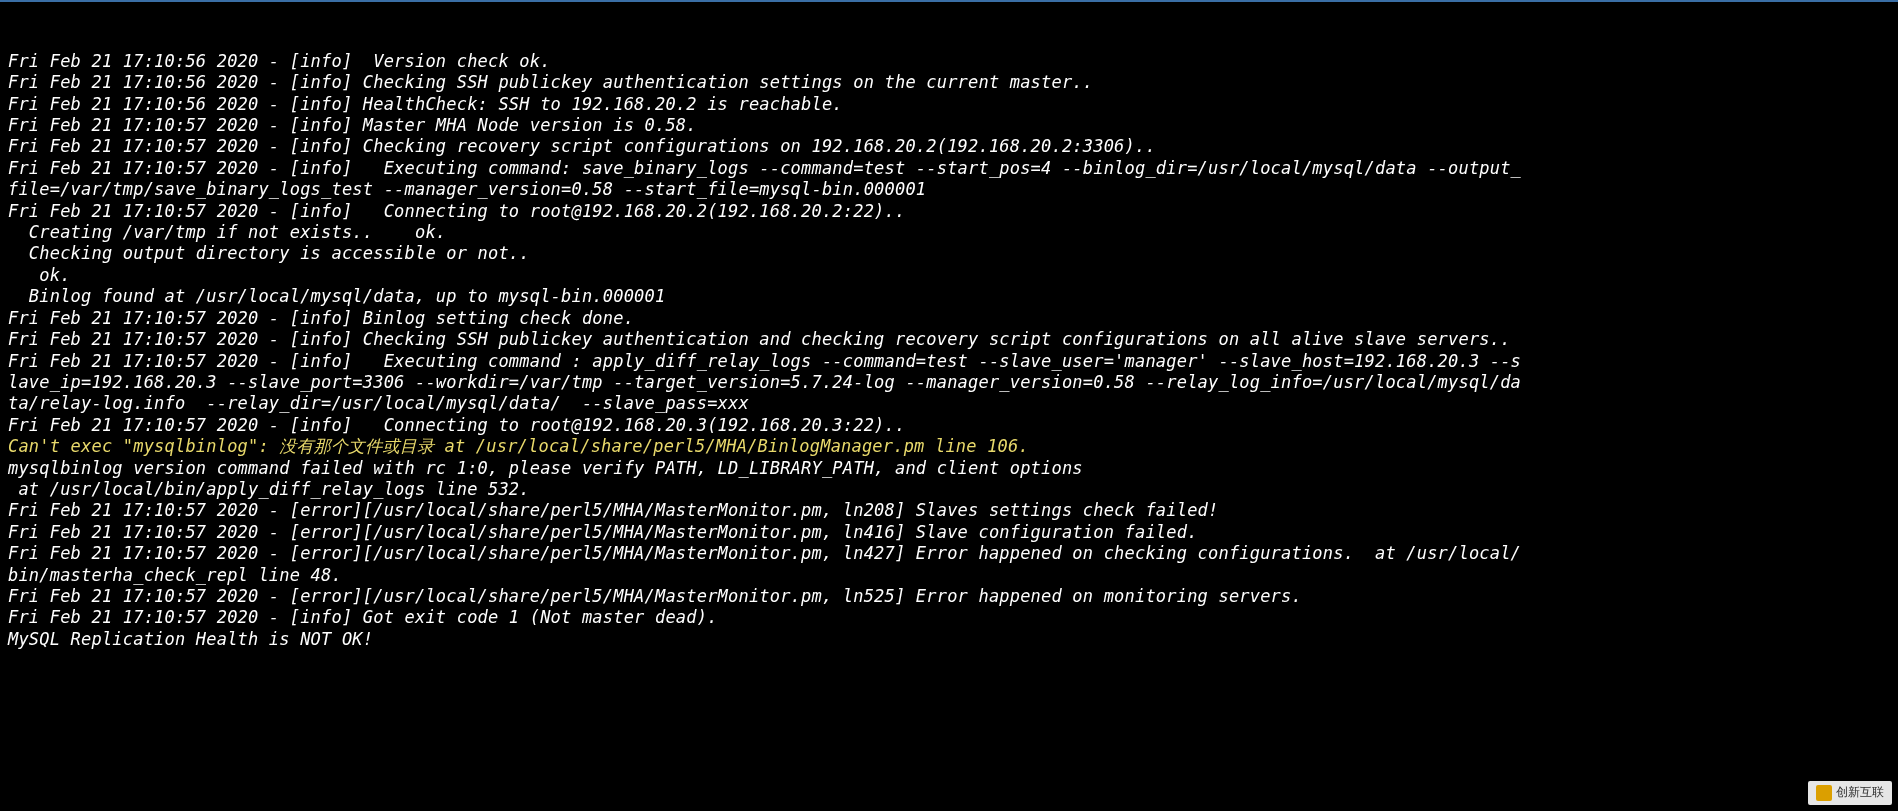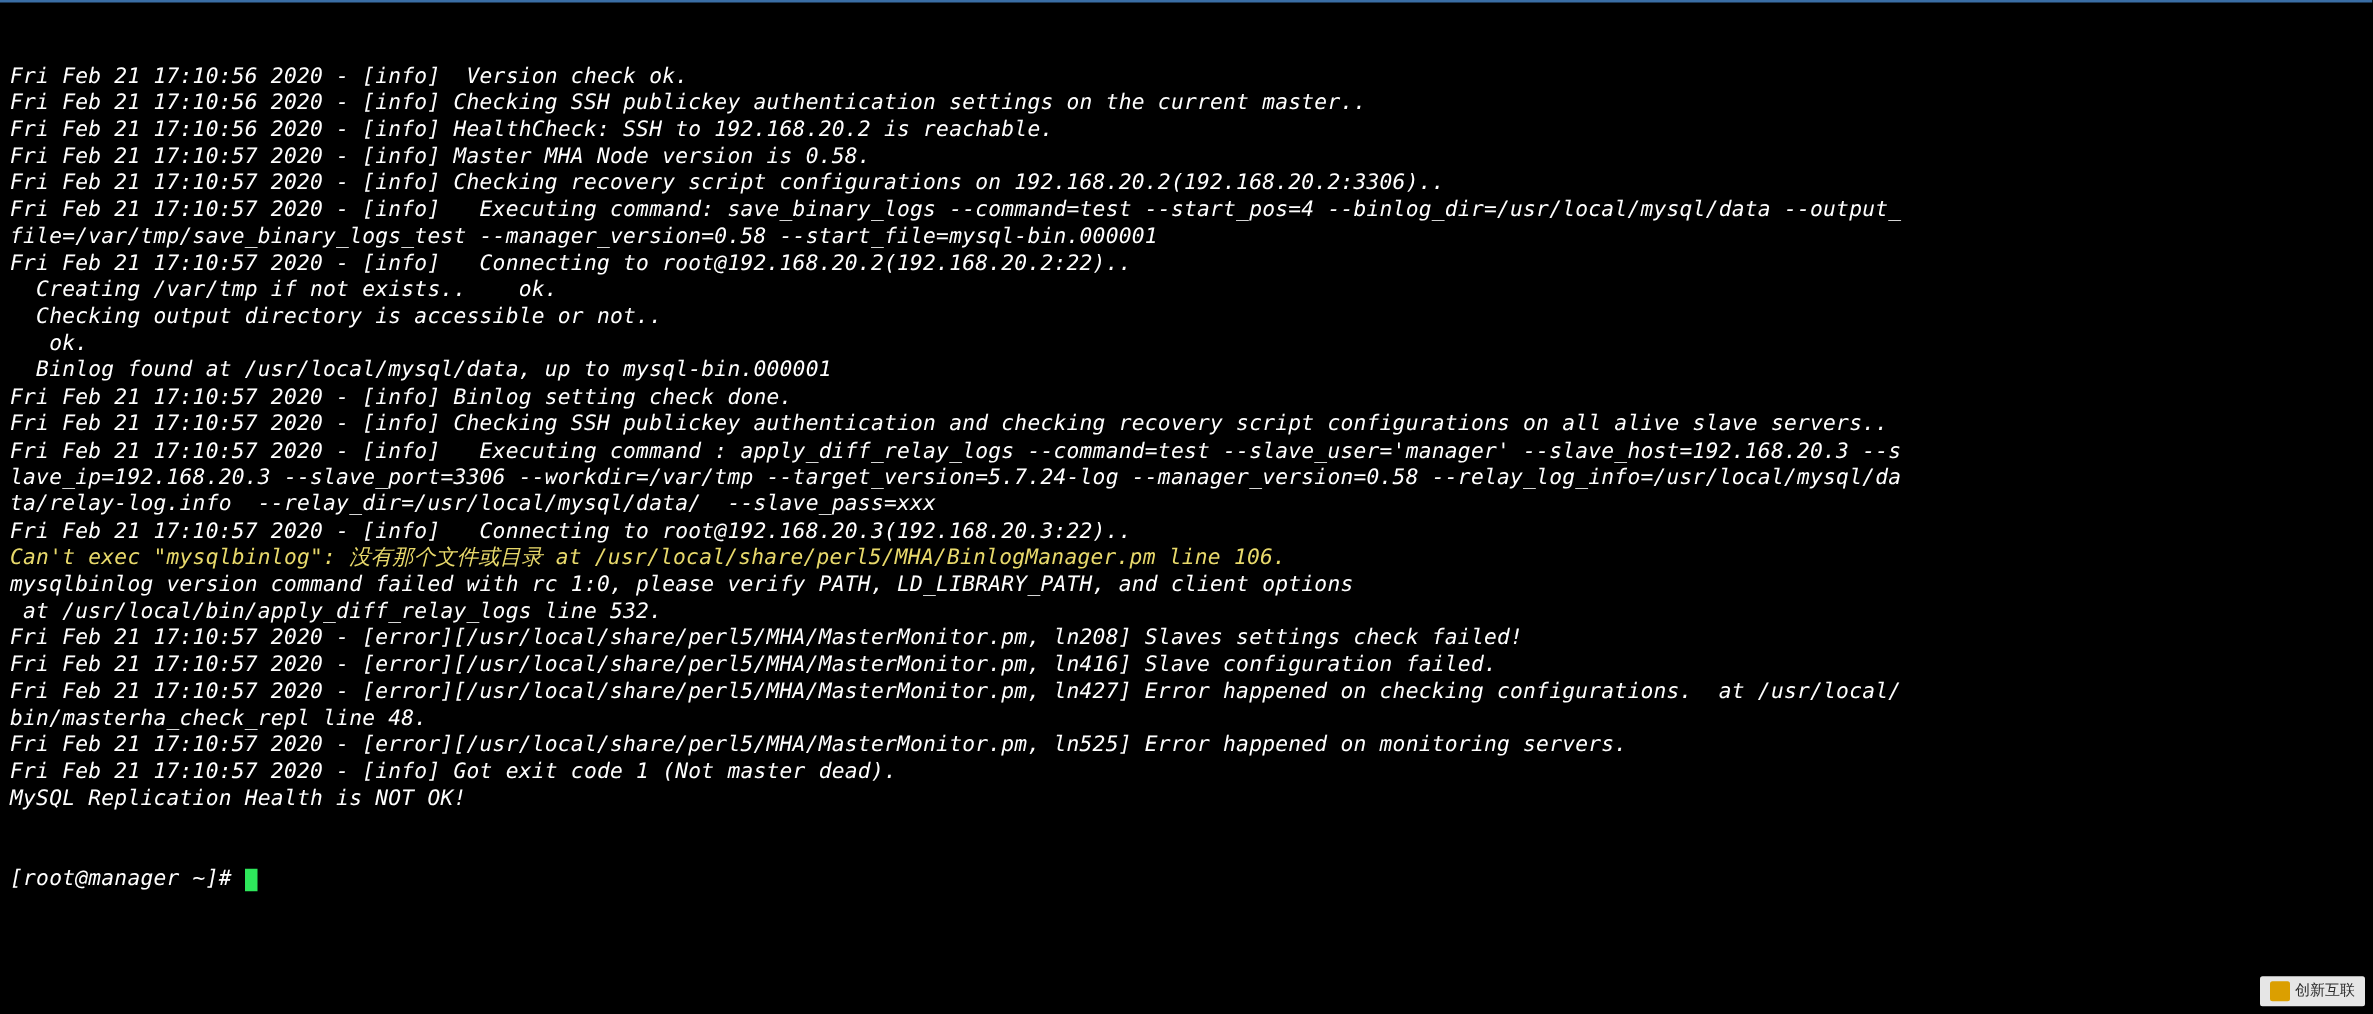--- a/index.html
+++ b/index.html
@@ -52,18 +52,17 @@
     border-radius: 2px;
     vertical-align: middle;
     margin-right: 4px;
   }
 </style>
 </head>
 <body>
 
 <div class="terminal topborder">
   <div id="lines-container"><span class="line white">Fri Feb 21 17:10:56 2020 - [info]  Version check ok.</span><span class="line white">Fri Feb 21 17:10:56 2020 - [info] Checking SSH publickey authentication settings on the current master..</span><span class="line white">Fri Feb 21 17:10:56 2020 - [info] HealthCheck: SSH to 192.168.20.2 is reachable.</span><span class="line white">Fri Feb 21 17:10:57 2020 - [info] Master MHA Node version is 0.58.</span><span class="line white">Fri Feb 21 17:10:57 2020 - [info] Checking recovery script configurations on 192.168.20.2(192.168.20.2:3306)..</span><span class="line white">Fri Feb 21 17:10:57 2020 - [info]   Executing command: save_binary_logs --command=test --start_pos=4 --binlog_dir=/usr/local/mysql/data --output_</span><span class="line white">file=/var/tmp/save_binary_logs_test --manager_version=0.58 --start_file=mysql-bin.000001</span><span class="line white">Fri Feb 21 17:10:57 2020 - [info]   Connecting to root@192.168.20.2(192.168.20.2:22)..</span><span class="line white">  Creating /var/tmp if not exists..    ok.</span><span class="line white">  Checking output directory is accessible or not..</span><span class="line white">   ok.</span><span class="line white">  Binlog found at /usr/local/mysql/data, up to mysql-bin.000001</span><span class="line white">Fri Feb 21 17:10:57 2020 - [info] Binlog setting check done.</span><span class="line white">Fri Feb 21 17:10:57 2020 - [info] Checking SSH publickey authentication and checking recovery script configurations on all alive slave servers..</span><span class="line white">Fri Feb 21 17:10:57 2020 - [info]   Executing command : apply_diff_relay_logs --command=test --slave_user='manager' --slave_host=192.168.20.3 --s</span><span class="line white">lave_ip=192.168.20.3 --slave_port=3306 --workdir=/var/tmp --target_version=5.7.24-log --manager_version=0.58 --relay_log_info=/usr/local/mysql/da</span><span class="line white">ta/relay-log.info  --relay_dir=/usr/local/mysql/data/  --slave_pass=xxx</span><span class="line white">Fri Feb 21 17:10:57 2020 - [info]   Connecting to root@192.168.20.3(192.168.20.3:22)..</span><span class="line yellow">Can't exec "mysqlbinlog": 没有那个文件或目录 at /usr/local/share/perl5/MHA/BinlogManager.pm line 106.</span><span class="line white">mysqlbinlog version command failed with rc 1:0, please verify PATH, LD_LIBRARY_PATH, and client options</span><span class="line white"> at /usr/local/bin/apply_diff_relay_logs line 532.</span><span class="line white">Fri Feb 21 17:10:57 2020 - [error][/usr/local/share/perl5/MHA/MasterMonitor.pm, ln208] Slaves settings check failed!</span><span class="line white">Fri Feb 21 17:10:57 2020 - [error][/usr/local/share/perl5/MHA/MasterMonitor.pm, ln416] Slave configuration failed.</span><span class="line white">Fri Feb 21 17:10:57 2020 - [error][/usr/local/share/perl5/MHA/MasterMonitor.pm, ln427] Error happened on checking configurations.  at /usr/local/</span><span class="line white">bin/masterha_check_repl line 48.</span><span class="line white">Fri Feb 21 17:10:57 2020 - [error][/usr/local/share/perl5/MHA/MasterMonitor.pm, ln525] Error happened on monitoring servers.</span><span class="line white">Fri Feb 21 17:10:57 2020 - [info] Got exit code 1 (Not master dead).</span><span class="line white"></span><span class="line white">MySQL Replication Health is NOT OK!</span></div>
-  <span class="line"><span class="prompt">[root@manager ~]# </span><span class="cursor"></span></span>
 </div>
 
 <div class="watermark">
   <span class="logo"></span><span>创新互联</span>
 </div>
 
 </body></html>

